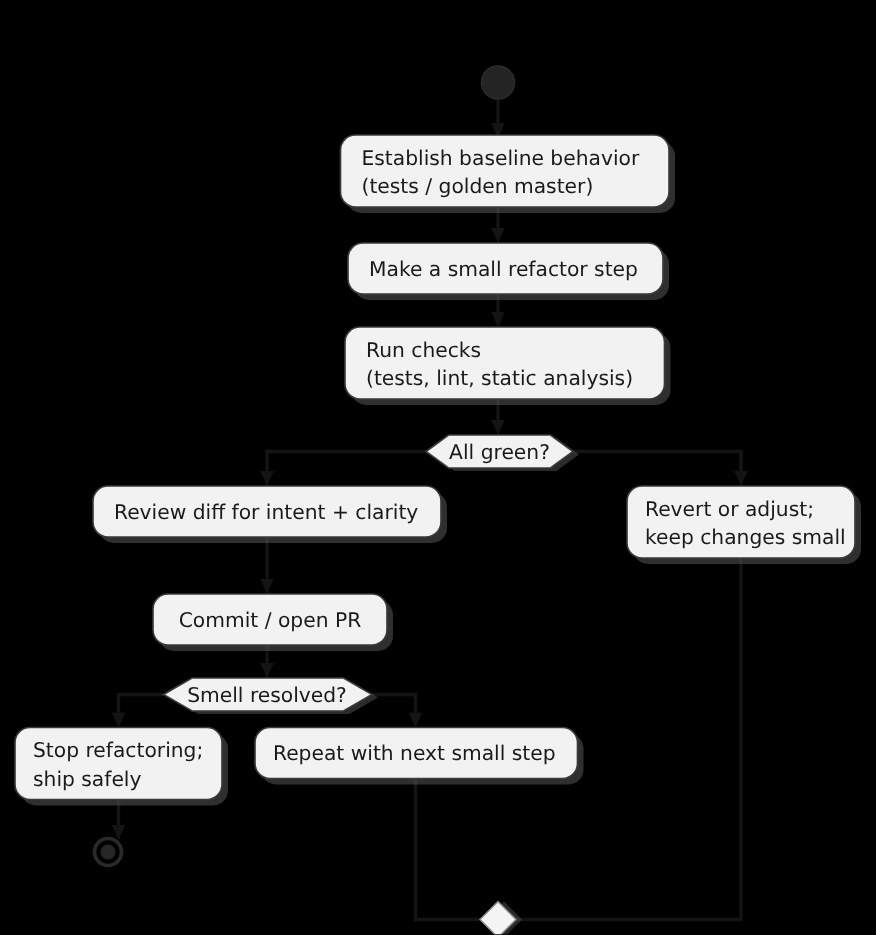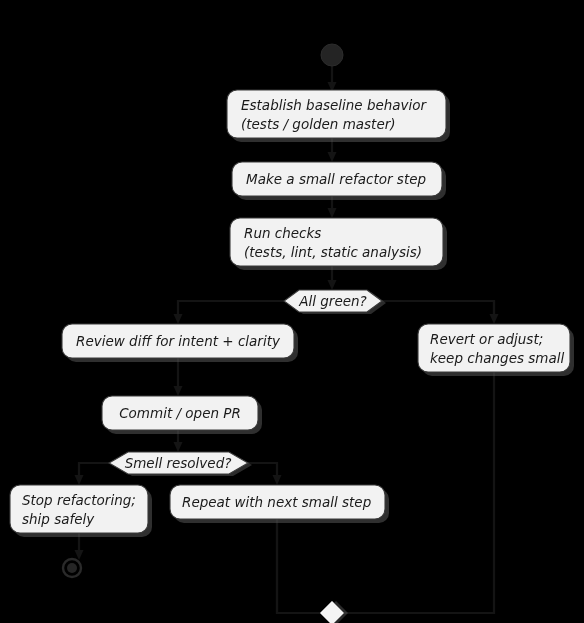--- a/index.html
+++ b/index.html
@@ -11,21 +11,20 @@
     width: 584px;
     height: 623px;
     overflow: hidden;
     font-family: "DejaVu Sans", sans-serif;
   }
   #diagram-root {
     position: relative;
     width: 584px;
     height: 623px;
     background: #000000;
-    font-style: italic;
   }
   svg#flow-svg {
     position: absolute;
     top: 0;
     left: 0;
     width: 584px;
     height: 623px;
     display: block;
   }
   .node-text {

